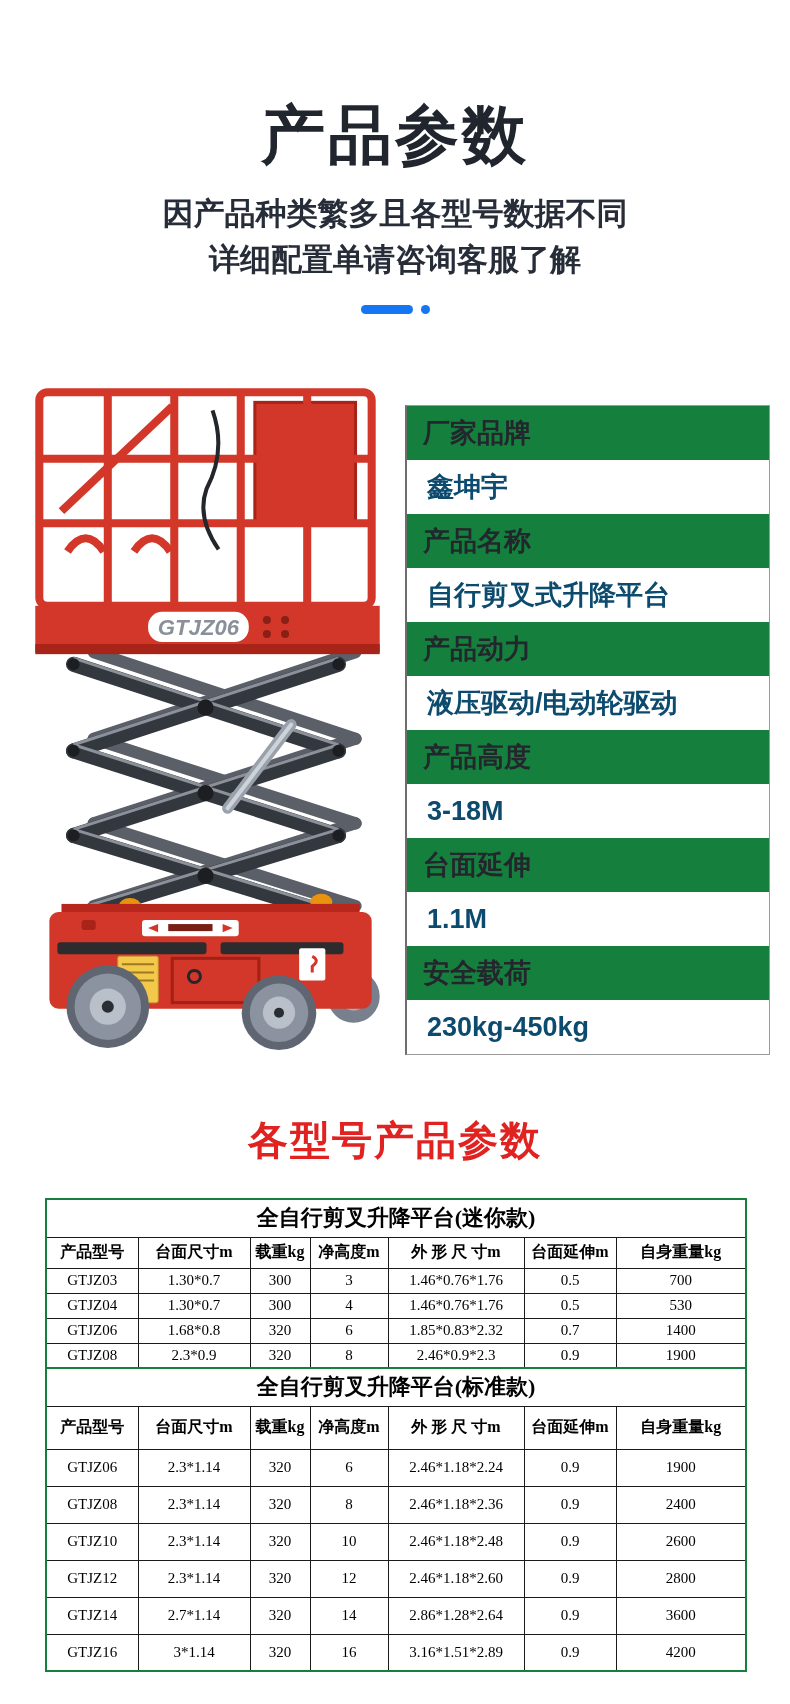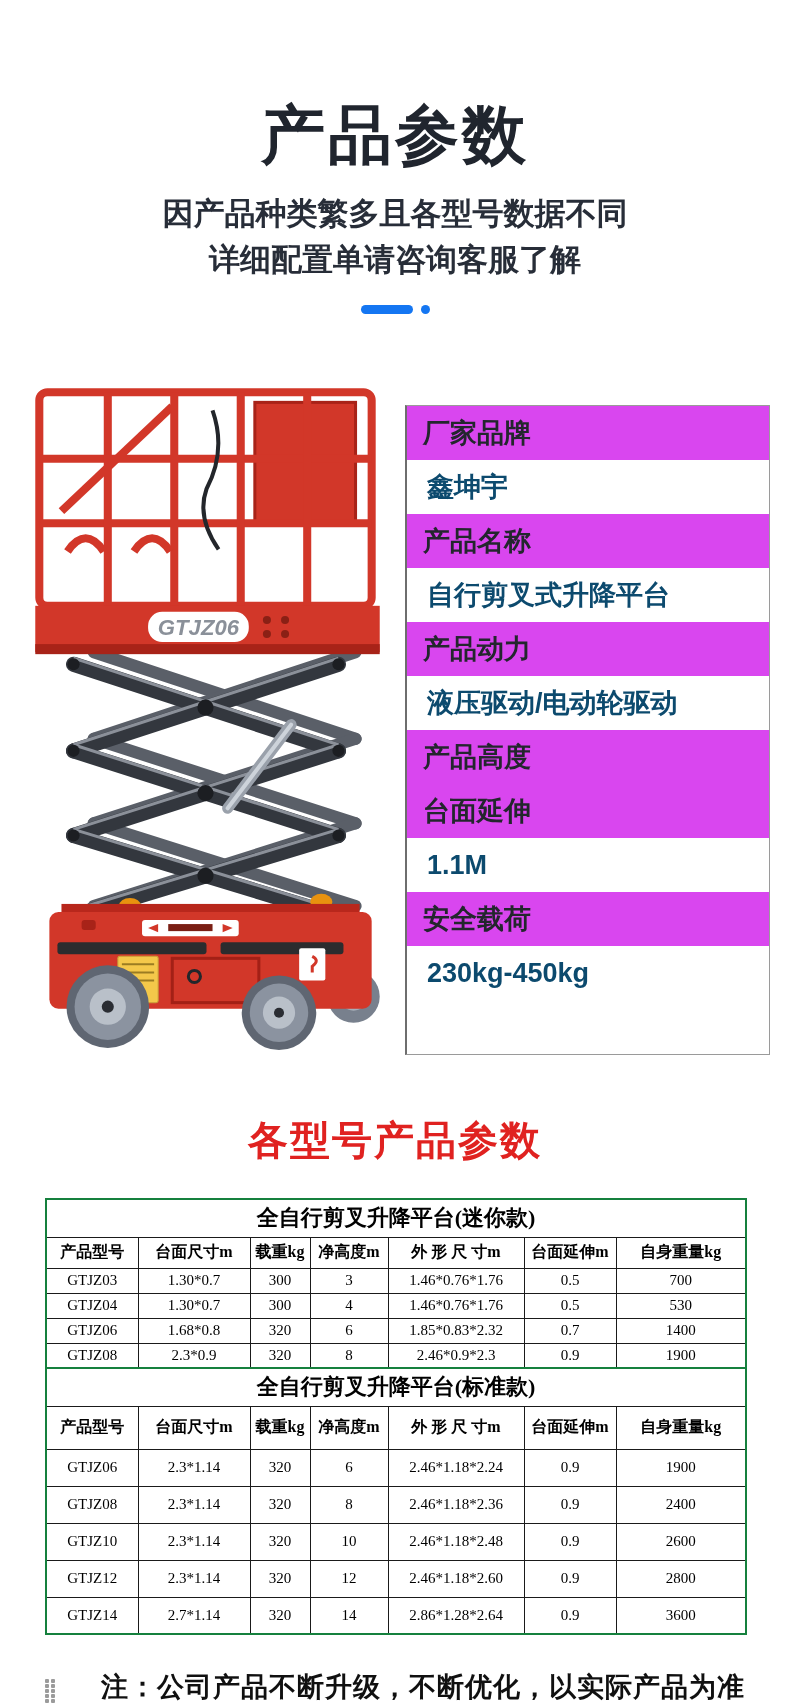--- a/index.html
+++ b/index.html
@@ -13,21 +13,21 @@
 
   .divider { margin-top:24px; display:flex; justify-content:center; align-items:center; }
   .divider .bar { width:52px; height:9px; border-radius:5px; background:#1476f2; }
   .divider .dot { width:9px; height:9px; border-radius:50%; background:#1476f2; margin-left:8px; }
 
   .product-section { margin-top:36px; display:flex; padding-left:15px; }
   .lift-figure { width:385px; height:705px; flex:none; }
   .spec-panel { width:365px; flex:none; margin-top:55px; margin-left:5px;
                 border:1px solid #9a9a9a; border-left:2px solid #6e6e6e; background:#fff; }
   .spec-row { height:54px; display:flex; align-items:center; padding:0 16px; font-size:27px; }
-  .spec-row.label { background:#d946ef; font-weight:700; color:#23262d; }
+  .spec-row.label { background:#15803d; font-weight:700; color:#23262d; }
   .spec-row.value { background:#ffffff; font-weight:700; color:#0c4a6e;padding-left:20px; }
 
   .section-title { margin-top:58px; text-align:center; font-size:40px; font-weight:900;
                    color:#e02220; letter-spacing:2px; }
 
   .spec-tables { width:700px; margin:30px auto 0; }
   table { width:700px; border-collapse:collapse; table-layout:fixed;
           font-family:"Liberation Serif",serif; color:#000; }
   table, th, td { border:1px solid #1a1a1a; }
   table { border:2px solid #15803d; }
@@ -175,20 +175,21 @@
   </svg>
 
   <div class="spec-panel">
     <div class="spec-row label">厂家品牌</div>
     <div class="spec-row value">鑫坤宇</div>
     <div class="spec-row label">产品名称</div>
     <div class="spec-row value">自行剪叉式升降平台</div>
     <div class="spec-row label">产品动力</div>
     <div class="spec-row value">液压驱动/电动轮驱动</div>
     <div class="spec-row label">产品高度</div>
+    <div class="spec-row value">3-18M</div>
     <div class="spec-row label">台面延伸</div>
     <div class="spec-row value">1.1M</div>
     <div class="spec-row label">安全载荷</div>
     <div class="spec-row value">230kg-450kg</div>
   </div>
 </div>
 
 <div class="section-title">各型号产品参数</div>
 
 <div class="spec-tables">
@@ -316,20 +317,29 @@
     </tr>
     <tr>
       <td class="cell">GTJZ14</td>
       <td class="cell">2.7*1.14</td>
       <td class="cell">320</td>
       <td class="cell">14</td>
       <td class="cell">2.86*1.28*2.64</td>
       <td class="cell">0.9</td>
       <td class="cell">3600</td>
     </tr>
+    <tr>
+      <td class="cell">GTJZ16</td>
+      <td class="cell">3*1.14</td>
+      <td class="cell">320</td>
+      <td class="cell">16</td>
+      <td class="cell">3.16*1.51*2.89</td>
+      <td class="cell">0.9</td>
+      <td class="cell">4200</td>
+    </tr>
     </tbody>
   </table>
 </div>
 
 <div class="note-row">
   <div class="dot-grid">
     <span></span>
       <span></span>
       <span></span>
       <span></span>

